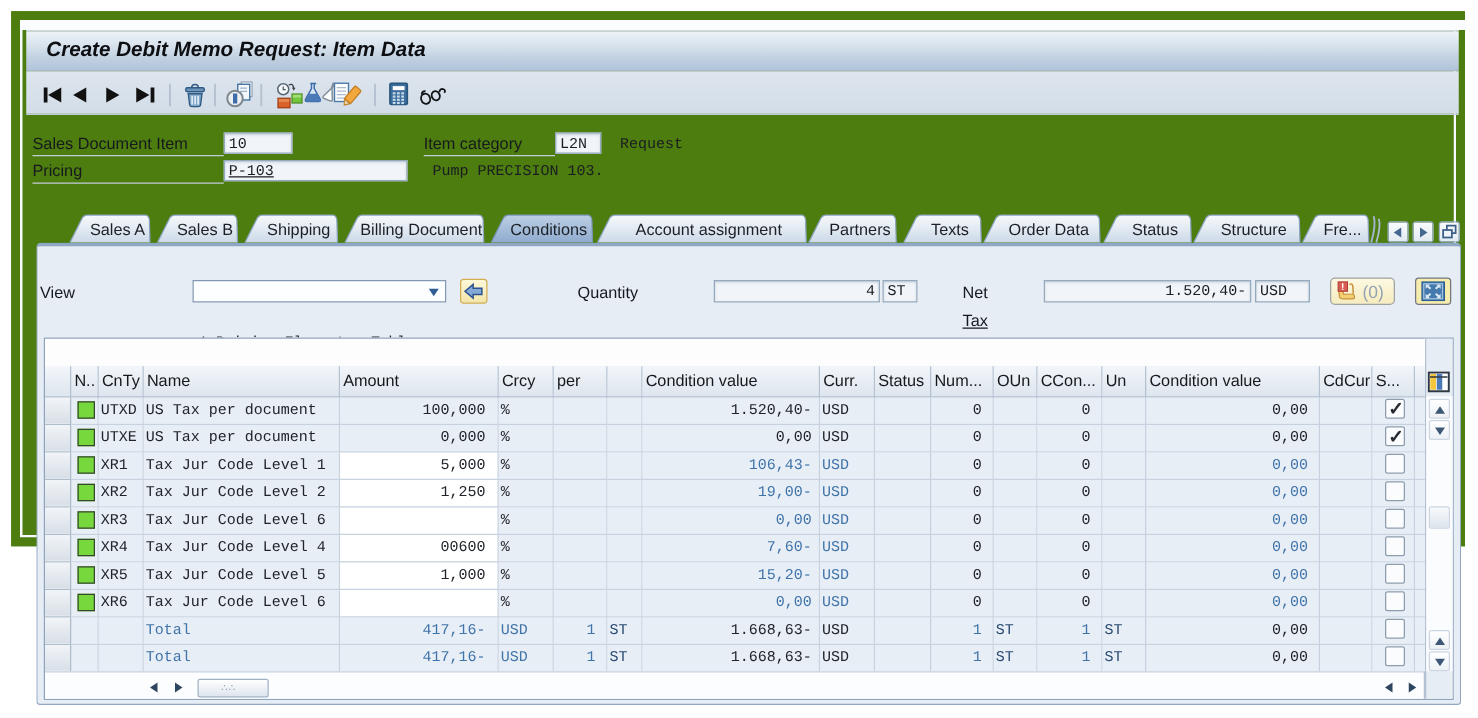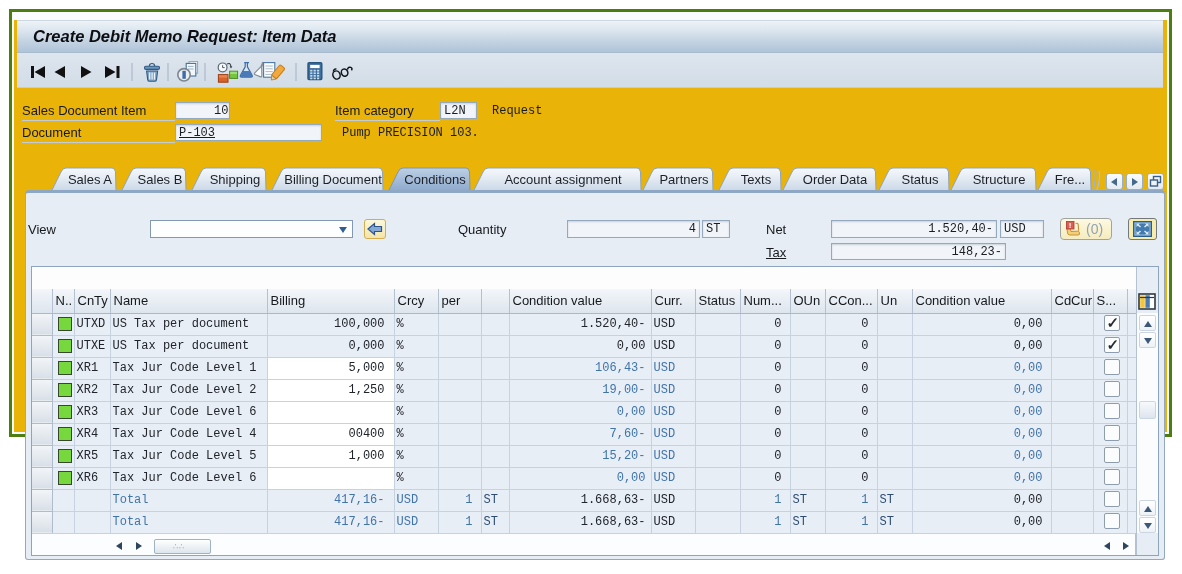--- a/index.html
+++ b/index.html
@@ -1,20 +1,20 @@
 <!DOCTYPE html>
 <html><head>
 <meta charset="utf-8">
 <style>
 * { margin:0; padding:0; box-sizing:border-box; }
 html,body { width:1182px; height:574px; background:#fff; overflow:hidden; }
 body { position:relative; font-family:"Liberation Sans",sans-serif; font-size:13px; color:#16191e; }
 .abs { position:absolute; }
 .mono { font-family:"Liberation Mono",monospace; font-size:12px; }
-#win { position:absolute; left:9px; top:9px; width:1163px; height:428px; border:3px solid #4d7c0f; background:#eab308; box-shadow: inset 0 0 0 2px #f7fafc; }
+#win { position:absolute; left:9px; top:9px; width:1163px; height:428px; border:7px solid #4d7c0f; background:#4d7c0f; box-shadow: inset 0 0 0 2px #f7fafc; }
 
 #titlebar { position:absolute; left:5px; top:8px; width:1146px; height:33px; border-bottom:1px solid #a8bacc;
   background:linear-gradient(#eef3f7 0%, #dce6ef 30%, #c4d3e2 65%, #b0c4d9 100%);
   border-top:1px solid #cdd8e3; }
 #titlebar .t { position:absolute; left:16px; top:6px; font-size:16.5px; font-weight:bold; font-style:italic; color:#0c0e11; letter-spacing:0px; }
 #toolbar { position:absolute; left:5px; top:41px; width:1146px; height:35px;
   background:linear-gradient(#dde5ee,#d3dde7); border-bottom:1px solid #c2cedb; }
 .lbl { position:absolute; font-size:13px; color:#16191e; white-space:nowrap; }
 .fld { position:absolute; background:#f1f5f9; border:1px solid #94a8be; box-shadow:inset 0 1px 2px rgba(98,118,138,0.28); font-family:"Liberation Mono",monospace; font-size:12px; color:#1a1d22; white-space:nowrap; }
 .fld span { position:relative; top:1px; left:3px; }
@@ -119,25 +119,25 @@
 
 <g fill="none" stroke="#121518" stroke-width="1.5">
 <ellipse cx="319.5" cy="22" rx="3.6" ry="4.1" transform="rotate(-20 319.5 22)"></ellipse>
 <ellipse cx="327.6" cy="19.6" rx="3.2" ry="3.7" transform="rotate(-20 327.6 19.6)"></ellipse>
 <path d="M316.4,18.6 q0.3,-3 3,-2.6"></path>
 <path d="M330.4,16.6 q1,-3.2 3.4,-2.2 q1.9,0.8 0.7,2.9"></path>
 </g>
 </svg>
 
   <div class="lbl" style="left:10px; top:91px;">Sales Document Item</div>
-  <div class="fld" style="left:163px; top:90px; width:55px; height:17px;padding-left:35px;"><span>10</span></div>
+  <div class="fld" style="left:163px; top:90px; width:55px; height:17px;"><span>10</span></div>
   <div class="lbl" style="left:323px; top:91px;">Item category</div>
   <div class="fld" style="left:428px; top:90px; width:37px; height:17px;"><span>L2N</span></div>
   <div class="txt" style="left:480px; top:92px;">Request</div>
-  <div class="lbl" style="left:10px; top:113px;">Document</div>
+  <div class="lbl" style="left:10px; top:113px;">Pricing</div>
   <div class="fld" style="left:163px; top:112px; width:147px; height:17px;"><span style="text-decoration:underline;">P-103</span></div>
   <div class="txt" style="left:330px; top:114px;">Pump PRECISION 103.</div>
 <div class="abs" style="left:10px;top:108px;width:153px;height:1px;background:#c2cdd9;"></div>
 <div class="abs" style="left:323px;top:108px;width:105px;height:1px;background:#c2cdd9;"></div>
 <div class="abs" style="left:10px;top:130px;width:153px;height:1px;background:#c2cdd9;"></div>
 <div class="abs" style="left:16px;top:226px;width:122px;height:1px;background:#c2cdd9;"></div>
 <div class="abs" style="left:434px;top:226px;width:121px;height:1px;background:#c2cdd9;"></div>
 <div class="abs" style="left:754px;top:226px;width:65px;height:1px;background:#c2cdd9;"></div>
 <div class="abs" style="left:754px;top:248px;width:65px;height:1px;background:#c2cdd9;"></div>
 
@@ -187,23 +187,20 @@
   <div class="lbl" style="left:754px; top:210px;text-align:right;">Net</div>
   <div class="lbl" style="left:754px; top:233px;text-decoration:underline;">Tax</div>
   <div class="fld" style="left:555px; top:208px; width:133px; height:18px;">
       <span class="rr">4</span>
     </div>
   <div class="fld" style="left:690px; top:208px; width:28px; height:18px;"><span>ST</span></div>
   <div class="fld" style="left:819px; top:208px; width:166px; height:18px;">
       <span class="rr">1.520,40-</span>
     </div>
   <div class="fld" style="left:988px; top:208px; width:44px; height:18px;"><span>USD</span></div>
-  <div class="fld" style="left:819px; top:231px; width:175px; height:17px;">
-      <span class="rr">148,23-</span>
-    </div>
 <div class="abs" style="left:138px;top:208px;width:203px;height:18px;background:#fdfeff;border:1px solid #8399b3;">
 <span class="mono" style="position:absolute;left:4px;top:2.5px;color:#1a1d22;font-size:11.5px;margin-top:40px;">1 Pricing Elements: Table</span>
 <span style="position:absolute;right:5px;top:6px;width:0;height:0;border-left:4.5px solid transparent;border-right:4.5px solid transparent;border-top:6px solid #2e5e94;"></span>
     </div>
 <div class="abs" style="left:352px;top:207px;width:22px;height:20px;background:linear-gradient(#fdf8da,#f3e5a8);border:1px solid #d2ae4e;border-radius:3px;">
 <svg width="20" height="18">
         <g>
           <polygon points="3,9 9.5,3.5 9.5,6.5 16.5,6.5 16.5,11.5 9.5,11.5 9.5,14.5" fill="#84a9d6" stroke="#2c5390" stroke-width="1.2"></polygon>
         </g>
       </svg></div>
@@ -274,21 +271,21 @@
             <th>
               <div>N..</div>
             </th>
             <th>
               <div>CnTy</div>
             </th>
             <th>
               <div>Name</div>
             </th>
             <th>
-              <div>Billing</div>
+              <div>Amount</div>
             </th>
             <th>
               <div>Crcy</div>
             </th>
             <th>
               <div>per</div>
             </th>
             <th>
               <div></div>
             </th>
@@ -524,21 +521,21 @@
       <tr>
             <td class="sel"></td>
             <td><span class="gsq"></span></td>
             <td>
               <div class="padl">XR4</div>
             </td>
             <td>
               <div class="padl">Tax Jur Code Level 4</div>
             </td>
             <td class="r white">
-              <span class="pada">00400</span>
+              <span class="pada">00600</span>
             </td>
             <td>
               <div class="padl">%</div>
             </td>
             <td></td>
             <td></td>
             <td class="r blue">
               <span class="padc">7,60-</span>
             </td>
             <td class="blue">

